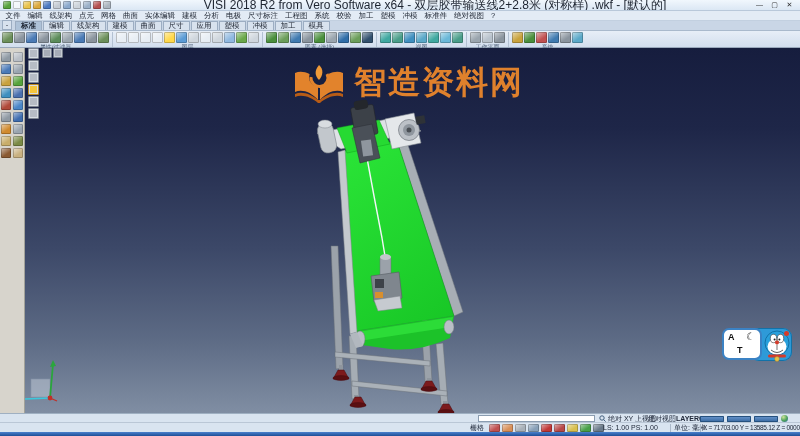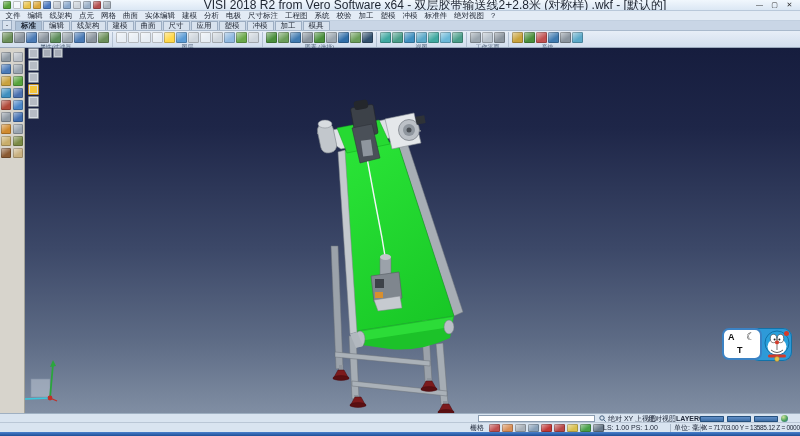--- a/index.html
+++ b/index.html
@@ -266,20 +266,31 @@
         <div class="mbtn"></div>
         <div class="mbtn active"></div>
         <div class="mbtn"></div>
         <div class="mbtn"></div>
       </div>
       <div class="float-btns">
         <div class="mbtn"></div>
         <div class="mbtn"></div>
       </div>
 
+      <div class="watermark">
+        <svg width="52" height="44" viewBox="0 0 52 44">
+          <path d="M25,40 C18,32 9,29 2,32 L2,13 C9,10 18,13 25,21 Z" fill="#e2832c"></path>
+          <path d="M27,40 C34,32 43,29 50,32 L50,13 C43,10 34,13 27,21 Z" fill="#e2832c"></path>
+          <path d="M25,40 C18,34 9,31 2,34 L2,37 C9,34 18,37 25,43 L27,43 C34,37 43,34 50,37 L50,34 C43,31 34,34 27,40 Z" fill="#b85c16"></path>
+          <circle cx="26" cy="17" r="10" fill="#171e3f"></circle>
+          <path d="M18,17 a8.5,8.5 0 1 0 16,-3" stroke="#e2832c" stroke-width="3" fill="none"></path>
+          <path d="M26,5 C21,11 22,16 26,20 C30,16 31,9 26,5 Z" fill="#f09a38"></path>
+        </svg>
+        <span class="wm-text">智造资料网</span>
+      </div>
 
       <svg class="model" viewBox="25 48 775 365" preserveAspectRatio="none">
         <defs>
           <linearGradient id="beltGrad" gradientUnits="userSpaceOnUse" x1="344" y1="150" x2="470" y2="320">
             <stop offset="0" stop-color="#2ae437"></stop>
             <stop offset="1" stop-color="#17c525"></stop>
           </linearGradient>
         </defs>
 
         <g stroke-linejoin="round">

